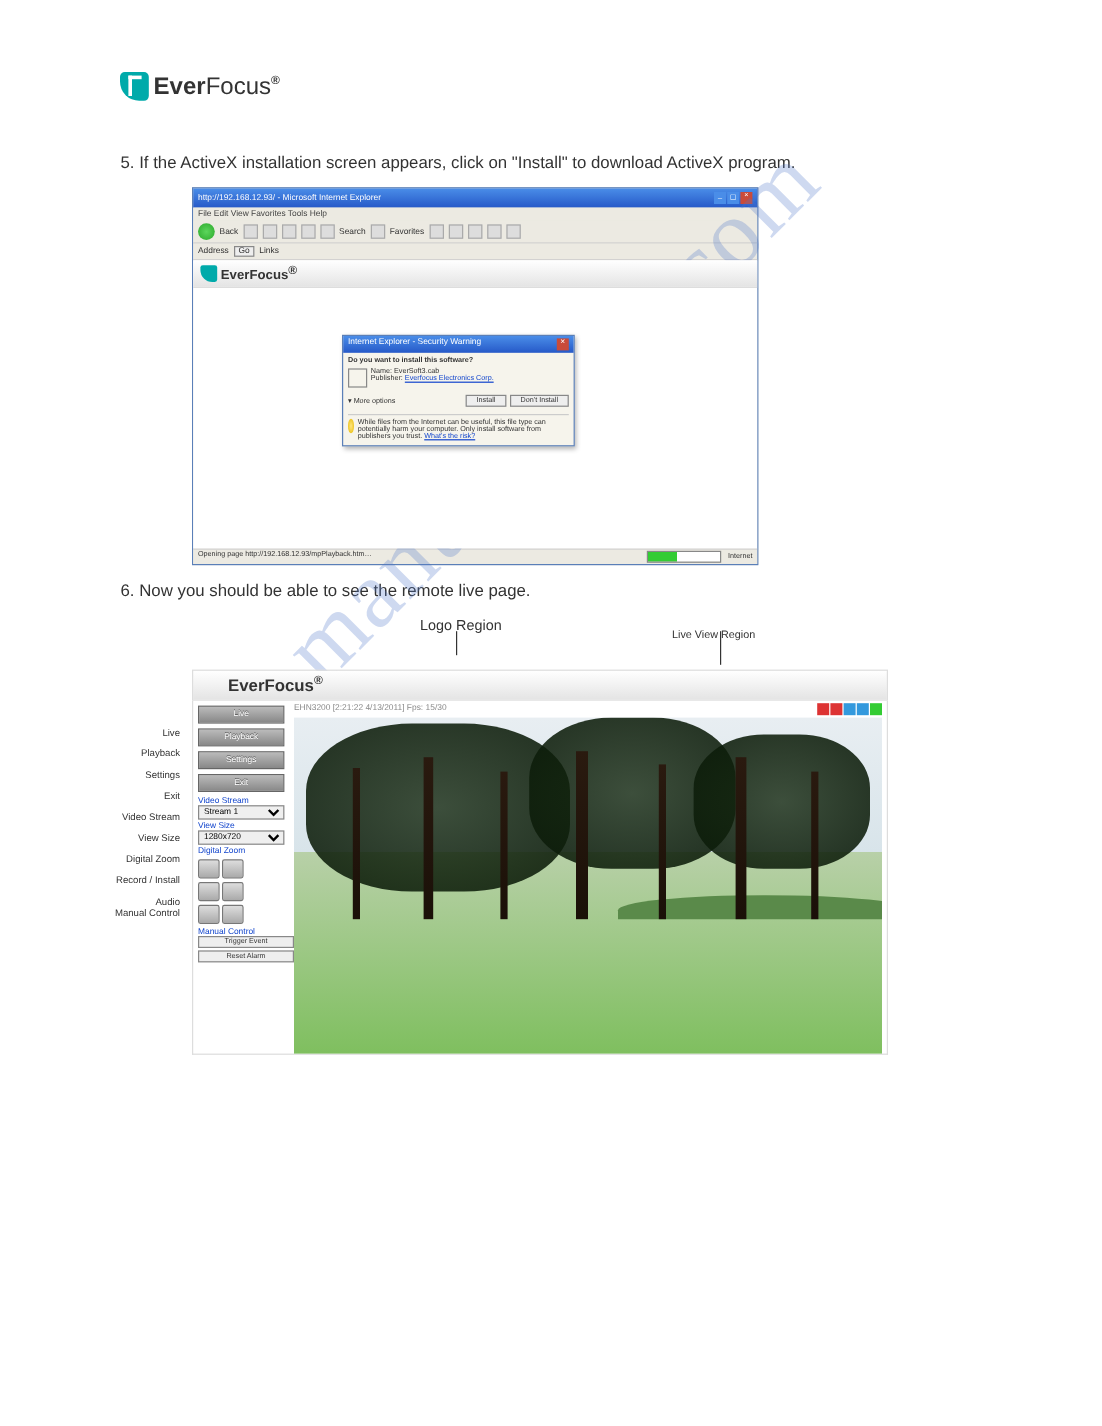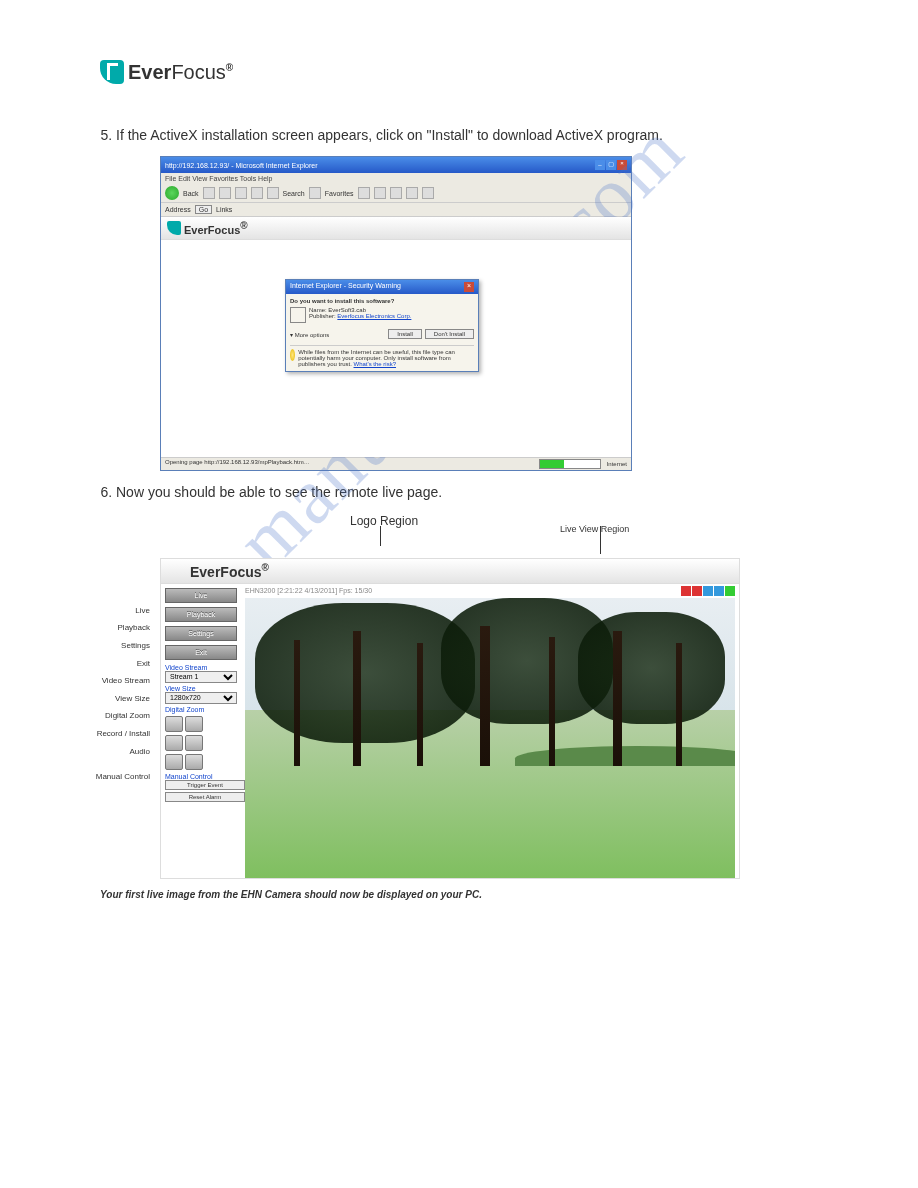--- a/index.html
+++ b/index.html
@@ -272,20 +272,19 @@
 
     <div style="position:absolute;left:-70px;top:48px;font-size:8px;text-align:right;width:60px;line-height:1.2;">
       <div style="margin-bottom:8px;">Live</div>
       <div style="margin-bottom:8px;">Playback</div>
       <div style="margin-bottom:8px;">Settings</div>
       <div style="margin-bottom:8px;">Exit</div>
       <div style="margin-bottom:8px;">Video Stream</div>
       <div style="margin-bottom:8px;">View Size</div>
       <div style="margin-bottom:8px;">Digital Zoom</div>
       <div style="margin-bottom:8px;">Record / Install</div>
-      <div style="margin-bottom:16px;">Audio</div>
+      <div style="margin-bottom:0;">Audio</div>
       <div>Manual Control</div>
     </div>
 
   </div>
 
-  <div class="footnote">Your first live image from the EHN Camera should now be displayed on your PC.</div>
 </div>
 
 </body></html>

